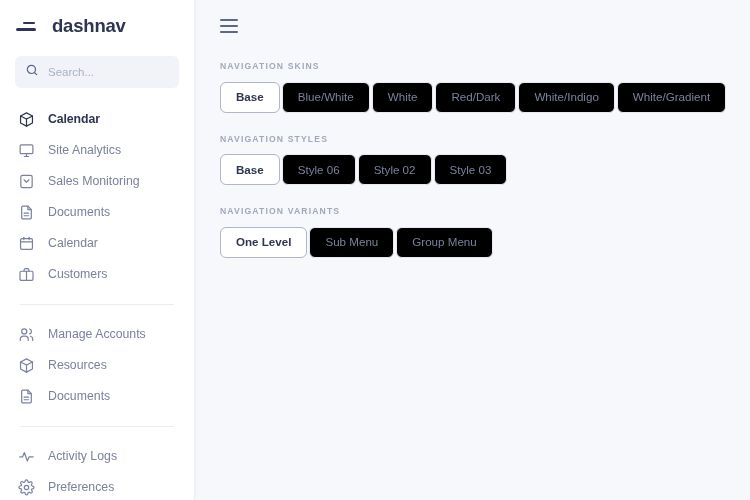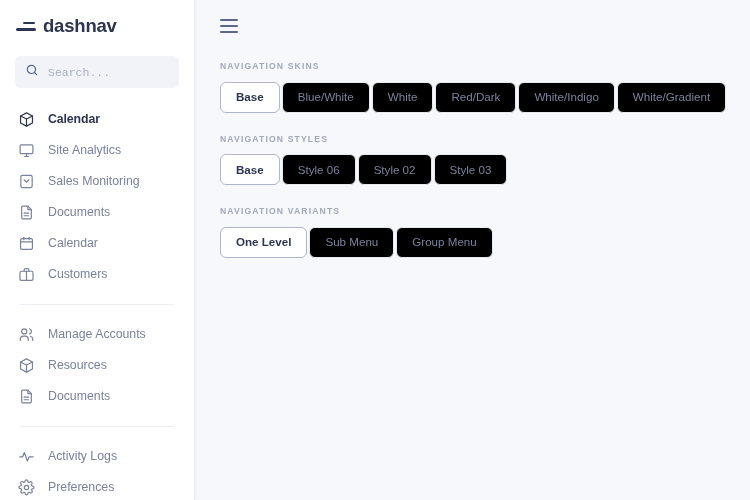--- a/index.html
+++ b/index.html
@@ -29,21 +29,21 @@
     box-shadow: 1px 0 3px rgba(60, 70, 110, 0.045);
     z-index: 5;
     overflow: hidden;
   }
 
   #brand {
     display: flex;
     align-items: center;
     height: 52px;
     padding: 0 0 0 14px;
-    gap: 7px;
+    gap: 16px;
   }
 
   .brand-logo {
     width: 22px;
     height: 22px;
     display: flex;
     flex-direction: column;
     justify-content: center;
     align-items: flex-end;
     gap: 4px;
@@ -75,21 +75,21 @@
     display: flex;
     align-items: center;
     padding: 0 10px;
     gap: 9px;
   }
   #search-wrap svg { flex: 0 0 14px; }
   #search-input {
     border: 0;
     background: transparent;
     outline: none;
-    font-family: Liberation Mono, monospace;
+    font-family: Liberation Sans, sans-serif;
     font-size: 11.5px;
     color: #7a829c;
     width: 100%;
     padding: 0;
   }
   #search-input::placeholder { color: #a9b0c2; }
 
   
   .nav-group { padding: 0; }
   #nav-primary { margin-top: 16px; }

